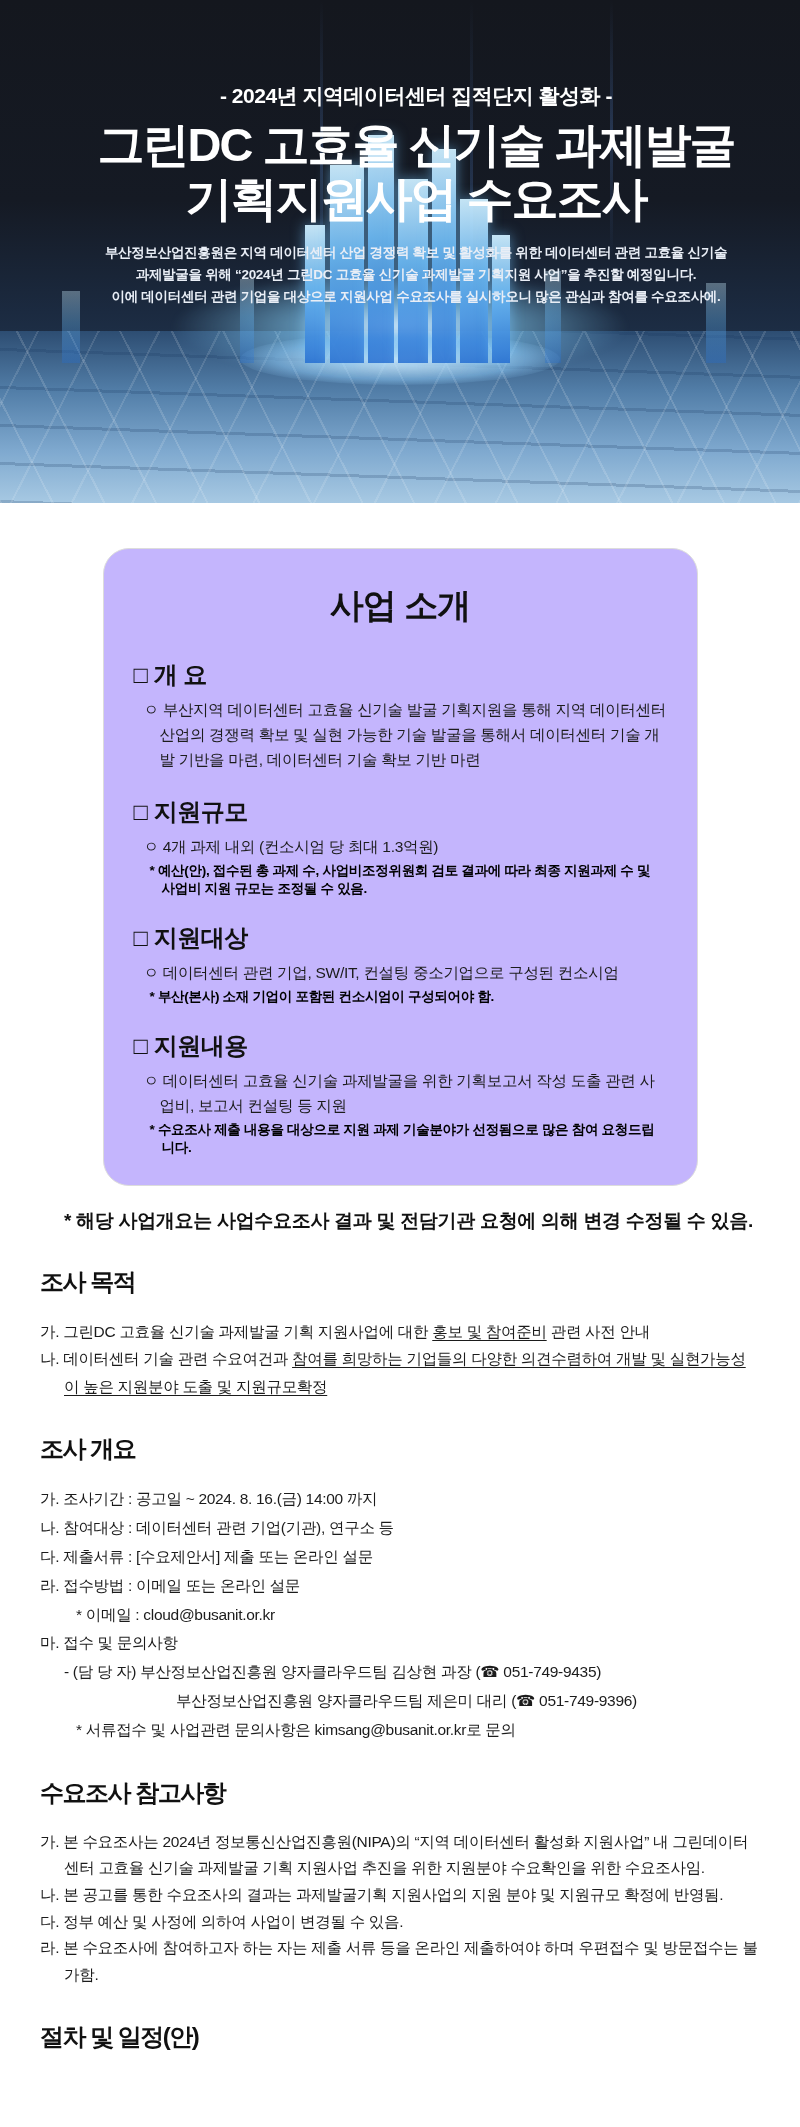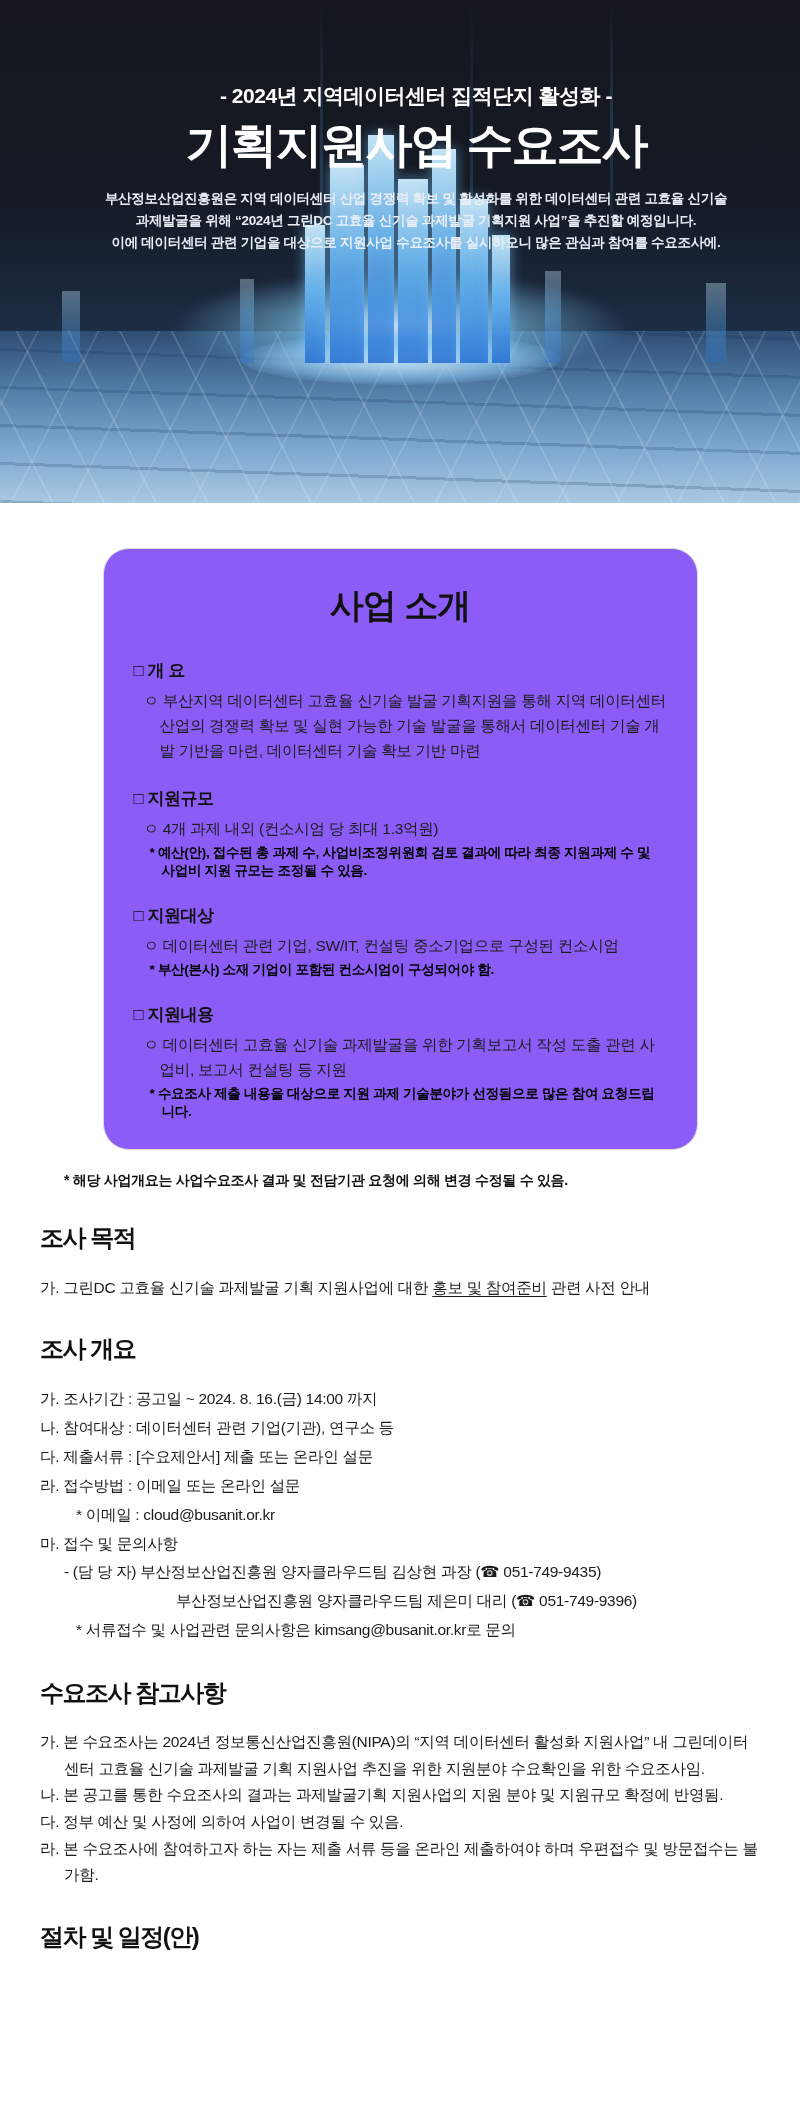--- a/index.html
+++ b/index.html
@@ -27,30 +27,30 @@
   .platform { position:absolute; left:50%; transform:translateX(-50%); bottom:118px; width:320px; height:52px;
               border-radius:50%; background:radial-gradient(ellipse at center,rgba(235,248,255,.85),rgba(150,210,255,.45) 55%,rgba(150,210,255,0) 75%); }
   .glow { position:absolute; left:50%; transform:translateX(-50%); bottom:122px; width:460px; height:110px;
           background:radial-gradient(ellipse at center,rgba(255,255,255,.95) 0%,rgba(140,215,255,.55) 32%,rgba(80,160,255,0) 70%); filter:blur(3px); }
   .bld { position:absolute; bottom:140px; background:linear-gradient(180deg,rgba(205,238,255,.95) 0%,rgba(110,190,250,.9) 45%,rgba(35,110,210,.85) 100%);
          box-shadow:0 0 14px rgba(120,200,255,.55); }
   .bld.faint { opacity:.38; box-shadow:none; }
 
   
   .intro-card { width:595px; margin:45px auto 0; border:1px solid #dcdcdc; border-radius:26px;
-                padding:26px 30px 28px; background:#8b5cf6; }
+                padding:26px 30px 28px; background:#c4b5fd; }
   .intro-title { text-align:center; font-size:34px; font-weight:900; letter-spacing:-1px; margin:8px 0 30px; }
   .sec { margin-top:24px; }
   .sec:first-of-type { margin-top:0; }
-  .sec-heading { font-size:17px; font-weight:800; letter-spacing:-.5px; }
+  .sec-heading { font-size:24px; font-weight:800; letter-spacing:-.5px; }
   .sec-bullet { margin:7px 0 0 10px; font-size:15.5px; line-height:1.6; letter-spacing:-.3px; color:#1c1c1c;
                 padding-left:16px; text-indent:-16px; }
   .sec-note { margin:2px 0 0 16px; font-size:13.5px; font-weight:700; letter-spacing:-.3px; color:#000;
               padding-left:12px; text-indent:-12px; }
-  .card-footnote { margin:22px 0 0 64px; font-size:14px; font-weight:700; letter-spacing:-.3px; }
+  .card-footnote { margin:22px 0 0 64px; font-size:19px; font-weight:700; letter-spacing:-.3px; }
 
   
   .h2 { font-size:24px; font-weight:900; letter-spacing:-1.5px; margin:32px 0 0 40px; }
   .list { margin:20px 40px 0; font-size:15.5px; letter-spacing:-.3px; color:#1b1b1b; }
   .purpose-line { line-height:1.8; padding-left:24px; text-indent:-24px; }
   .u { text-decoration:underline; text-underline-offset:3px; }
   .ov-line { line-height:1.86; padding-left:24px; text-indent:-24px; }
   .ov-sub { padding-left:50px; text-indent:-14px; }
   .ov-contact { padding-left:38px; text-indent:-14px; }
   .ov-contact2 { padding-left:136px; text-indent:0; }
@@ -79,20 +79,21 @@
       <div class="bld" style="left:432px;width:24px;height:214px"></div>
       <div class="bld" style="left:460px;width:28px;height:164px"></div>
       <div class="bld" style="left:492px;width:18px;height:128px"></div>
       <div class="bld faint" style="left:545px;width:16px;height:92px"></div>
       <div class="bld faint" style="left:706px;width:20px;height:80px"></div>
     </div>
 
     <div class="hero-text">
       <div class="hero-tagline">- 2024년 지역데이터센터 집적단지 활성화 -</div>
       <div class="hero-title">
+        <div>그린DC 고효율 신기술 과제발굴</div>
         <div>기획지원사업 수요조사</div>
       </div>
       <div class="hero-desc">
         <div>부산정보산업진흥원은 지역 데이터센터 산업 경쟁력 확보 및 활성화를 위한 데이터센터 관련 고효율 신기술</div>
         <div>과제발굴을 위해 “2024년 그린DC 고효율 신기술 과제발굴 기획지원 사업”을 추진할 예정입니다.</div>
         <div>이에 데이터센터 관련 기업을 대상으로 지원사업 수요조사를 실시하오니 많은 관심과 참여를 수요조사에.</div>
       </div>
     </div>
   </div>
 
@@ -121,20 +122,21 @@
       <div class="sec-bullet">ㅇ 데이터센터 고효율 신기술 과제발굴을 위한 기획보고서 작성 도출 관련 사업비, 보고서 컨설팅 등 지원</div>
       <div class="sec-note">* 수요조사 제출 내용을 대상으로 지원 과제 기술분야가 선정됨으로 많은 참여 요청드립니다.</div>
     </div>
   </div>
 
   <div class="card-footnote">* 해당 사업개요는 사업수요조사 결과 및 전담기관 요청에 의해 변경 수정될 수 있음.</div>
 
   <div class="h2">조사 목적</div>
   <div class="list">
     <div class="purpose-line"><span>가. 그린DC 고효율 신기술 과제발굴 기획 지원사업에 대한 </span><span class="u">홍보 및 참여준비</span><span> 관련 사전 안내</span></div>
+    <div class="purpose-line"><span>나. 데이터센터 기술 관련 수요여건과 </span><span class="u">참여를 희망하는 기업들의 다양한 의견수렴하여 개발 및 실현가능성이 높은 지원분야 도출 및 지원규모확정</span></div>
   </div>
 
   <div class="h2">조사 개요</div>
   <div class="list">
     <div class="ov-line">가. 조사기간 : 공고일 ~ 2024. 8. 16.(금) 14:00 까지</div>
     <div class="ov-line">나. 참여대상 : 데이터센터 관련 기업(기관), 연구소 등</div>
     <div class="ov-line">다. 제출서류 : [수요제안서] 제출 또는 온라인 설문</div>
     <div class="ov-line">라. 접수방법 : 이메일 또는 온라인 설문</div>
     <div class="ov-line ov-sub">* 이메일 : cloud@busanit.or.kr</div>
     <div class="ov-line">마. 접수 및 문의사항</div>

